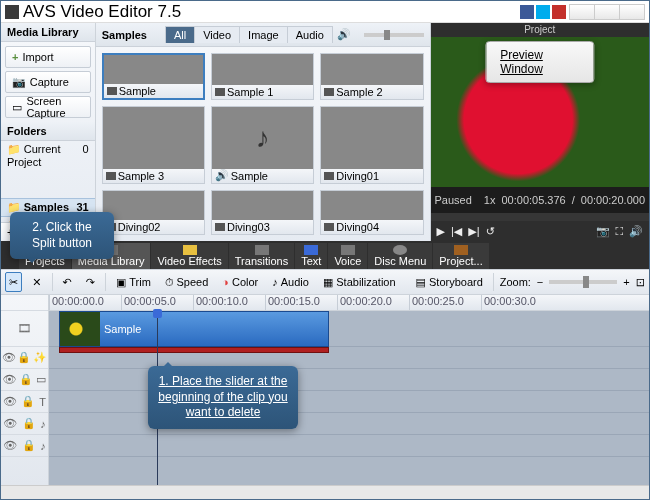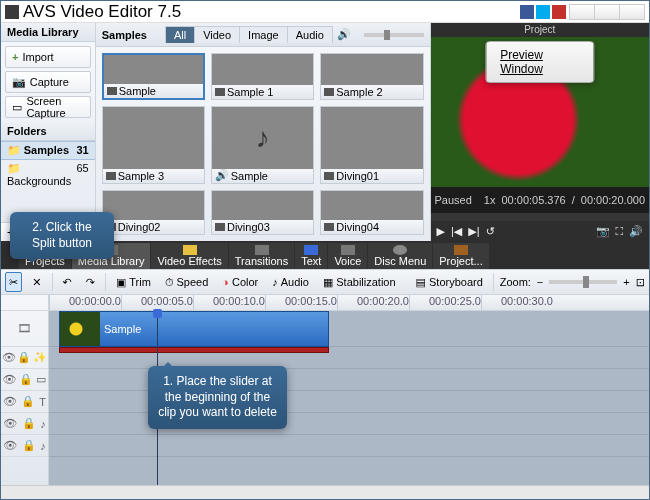--- a/index.html
+++ b/index.html
@@ -16,21 +16,21 @@
 .menubar { height: 18px; display: flex; align-items: center; padding: 0 4px; gap: 8px; background: linear-gradient(#fdfdfd,#f0f0f0); border-bottom: 1px solid #dcdcdc; }
 .menubar span { font-size: 11px; }
 .upper { display: flex; height: 218px; background: linear-gradient(#f6f8fb,#e6ebf2); }
 .med-lib { width: 116px; border-right: 1px solid #cdd3da; display: flex; flex-direction: column; }
 .panel-head { background: linear-gradient(#eef2f7,#dfe5ec); padding: 3px 6px; font-weight: bold; font-size: 11px; border-bottom: 1px solid #cbd1d9; }
 .lib-btns { padding: 4px; display: flex; flex-direction: column; gap: 3px; }
 .lib-btn { height: 22px; display: flex; align-items: center; padding: 0 6px; background: linear-gradient(#fff,#eef1f5); border: 1px solid #c6cdd6; border-radius: 2px; gap: 4px; }
 .plus { color: #5a8f3e; font-weight: bold; }
 .folders { flex: 1; overflow: hidden; }
 .folder-row { display: flex; justify-content: space-between; padding: 2px 6px; }
-.folder-row.sel { background: #d6e4f2; border-top: 1px solid #a8c2dd; border-bottom: 1px solid #a8c2dd; font-weight: bold; }
+.folder-row.sel { background: #d6e4f2; border-top: 1px solid #a8c2dd; border-bottom: 1px solid #a8c2dd; font-weight: bold; margin-top: 28px; }
 .addf { border-top: 1px solid #cdd3da; padding: 3px 6px; background: linear-gradient(#fff,#eef1f5); }
 .samples { flex: 1; display: flex; flex-direction: column; border-right: 1px solid #cdd3da; }
 .samples-head { display: flex; align-items: center; padding: 3px 6px; gap: 6px; background: linear-gradient(#eef2f7,#dfe5ec); border-bottom: 1px solid #cbd1d9; }
 .samples-head .title { font-weight: bold; margin-right: 12px; }
 .tabs { display: flex; }
 .tab { padding: 2px 8px; background: #e6ebf2; border: 1px solid #c6cdd6; border-bottom: none; margin-right: -1px; }
 .tab.act { background: #4a6a8a; color: #fff; }
 .samples-head .vol { width: 60px; height: 4px; background: #ccc; margin-left: 6px; position: relative; }
 .samples-head .vol::after { content:""; position:absolute; left:20px; top:-3px; width:6px; height:10px; background:#888; }
 .thumbs { flex: 1; padding: 6px; display: grid; grid-template-columns: repeat(3, 1fr); gap: 6px; overflow: hidden; }
@@ -72,36 +72,36 @@
 .tool-lbl { display: flex; align-items: center; gap: 3px; padding: 0 4px; }
 .sep { width: 1px; height: 18px; background: #cdd3da; }
 .tools .sp { flex: 1; }
 .zoom-slider { width: 80px; height: 4px; background: #ccc; position: relative; }
 .zoom-slider::after { content:""; position:absolute; left:50%; top:-4px; width:6px; height:12px; background:#888; }
 
 .timeline { flex: 1; display: flex; background: #adb8c6; overflow: hidden; position: relative; }
 .tl-left { width: 48px; background: linear-gradient(#f4f6f9,#e2e7ee); border-right: 1px solid #cdd3da; display: flex; flex-direction: column; }
 .tl-left .row { height: 22px; border-bottom: 1px solid #d6dbe2; display: flex; align-items: center; justify-content: space-around; color: #666; }
 .tl-left .row.big { height: 36px; }
-.tl-body { flex: 1; position: relative; text-align: right; }
+.tl-body { flex: 1; position: relative; }
 .ruler { height: 16px; background: linear-gradient(#f4f6f9,#e2e7ee); border-bottom: 1px solid #cdd3da; display: flex; font-size: 9px; color: #556; }
 .ruler span { width: 72px; border-left: 1px solid #c6cdd6; padding-left: 2px; }
 .track-area { position: relative; height: calc(100% - 16px); background: #adb8c6; }
 .track-area .trow { height: 22px; border-bottom: 1px solid #9aa6b6; }
 .track-area .trow.big { height: 36px; }
 .clip { position: absolute; top: 0; left: 10px; width: 270px; height: 36px; background: linear-gradient(#5a9ae0,#2a6ac0); border: 1px solid #1a4a90; display: flex; align-items: center; color: #fff; font-size: 10px; }
 .clip .thumb-mini { width: 40px; height: 100%; background: radial-gradient(circle at 40% 50%, #f0d020 20%, #2a4a1a 24%); }
 .clip-bar { position: absolute; top: 36px; left: 10px; width: 270px; height: 6px; background: #b02020; border: 1px solid #701010; }
 .playhead { position: absolute; top: 0; left: 108px; width: 1px; height: 100%; background: #2a3a5a; }
 .playhead::before { content:""; position:absolute; top:-2px; left:-4px; width:9px; height:9px; background:#3a6ad8; border-radius: 2px; }
 
 .callout { position: absolute; background: linear-gradient(#3b6a96,#2d5478); color: #fff; border-radius: 6px; padding: 8px 10px; box-shadow: 0 2px 8px rgba(0,0,0,.4); text-align: center; font-size: 12px; line-height: 1.3; }
 .callout.c1 { top: 212px; left: 10px; width: 104px; z-index: 5; }
 .callout.c1::after { content:""; position:absolute; bottom:-10px; left:16px; border: 6px solid transparent; border-top-color:#2d5478; }
-.callout.c2 { top: 366px; left: 148px; width: 139px; z-index: 5; }
+.callout.c2 { top: 366px; left: 148px; width: 150px; z-index: 5; text-decoration: underline; }
 .callout.c2::before { content:""; position:absolute; top:-10px; left:14px; border: 6px solid transparent; border-bottom-color:#3b6a96; }
 .scrollbar-h { height: 14px; background: #e8e8e8; border-top: 1px solid #ccc; }
 </style>
 </head>
 <body>
 
 <div class="window">
 
   <div class="titlebar">
     <span class="icon"></span>
@@ -132,20 +132,24 @@
             <span>📷</span>
             <span>Capture</span>
           </div>
         <div class="lib-btn">
             <span>▭</span>
             <span>Screen Capture</span>
           </div>
       </div>
       <div class="panel-head">Folders</div>
       <div class="folders">
+        <div class="folder-row">
+            <span>📁 <span>Current Project</span></span>
+            <span>0</span>
+          </div>
         <div class="folder-row sel">
             <span>📁 <span>Samples</span></span>
             <span>31</span>
           </div>
         <div class="folder-row">
             <span>📁 <span>Backgrounds</span></span>
             <span>65</span>
           </div>
       </div>
       <div class="addf">+ Add F</div>

